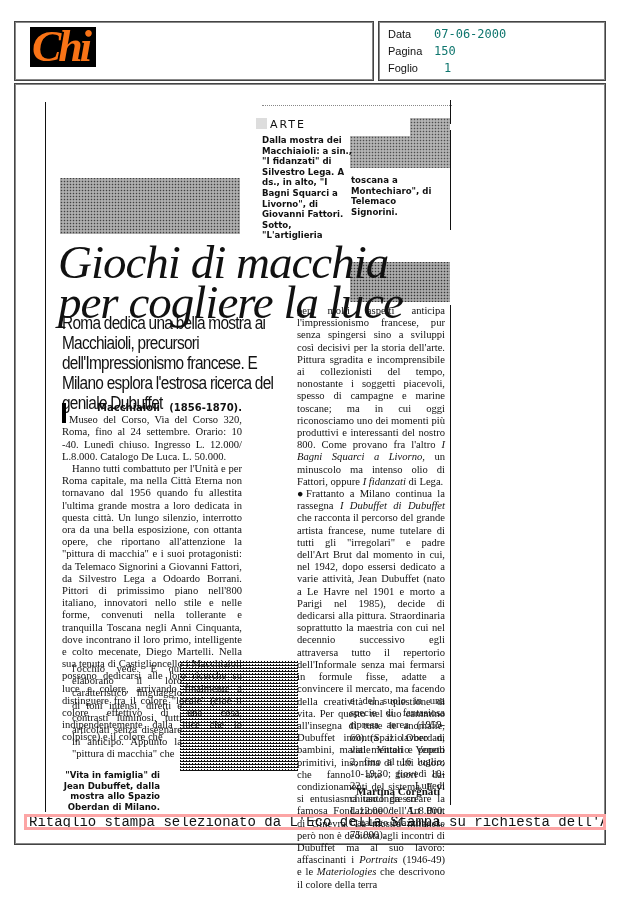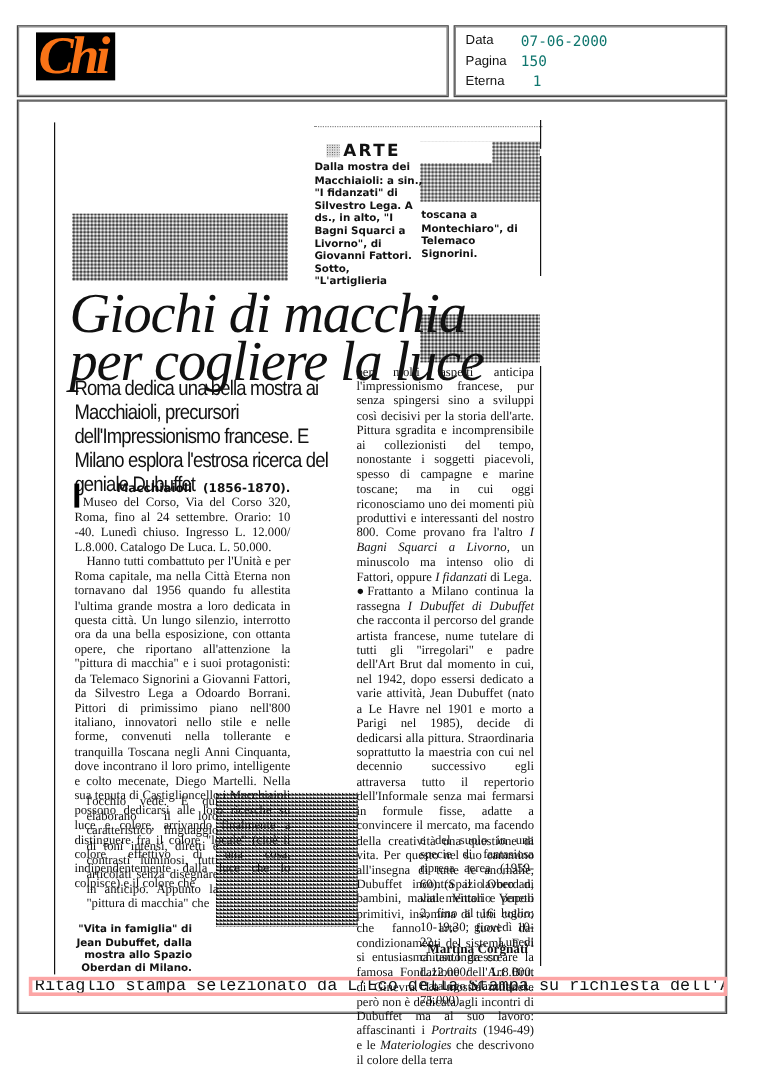--- a/index.html
+++ b/index.html
@@ -21,21 +21,21 @@
       background-image:radial-gradient(#222 28%,transparent 30%),radial-gradient(#eee 28%,transparent 30%);
       background-size:3px 3px,3px 3px;background-position:0 0,1.5px 1.5px;}
     .photo1{left:60px;top:150px;width:180px;height:84px;opacity:.85;}
     .photo1 .sky{position:absolute;left:0;top:0;width:100%;height:28px;background:#fff;}
     .photo2{left:350px;top:118px;width:100px;height:50px;opacity:.8;}
     .photo2 .sky{position:absolute;left:0;top:0;width:60%;height:18px;background:#fff;}
     .photo3{left:350px;top:240px;width:100px;height:62px;opacity:.9;}
     .photo3 .sky{position:absolute;left:0;top:0;width:100%;height:22px;background:#fff;}
     .photo4{left:180px;top:660px;width:118px;height:112px;background-color:#555;
       background-image:repeating-linear-gradient(35deg,#111 0 2px,#fff 2px 4px),repeating-linear-gradient(-50deg,rgba(0,0,0,.5) 0 3px,transparent 3px 6px);}
-    .section-tag{position:absolute;left:272px;top:118px;font-family:"DejaVu Sans",sans-serif;font-weight:bold;font-size:14px;letter-spacing:2px;}
+    .section-tag{position:absolute;left:256px;top:118px;font-family:"DejaVu Sans",sans-serif;font-weight:normal;font-size:11px;letter-spacing:2px;}
     .section-tag .sq{display:inline-block;width:11px;height:11px;margin-right:3px;vertical-align:-1px;
       background-image:radial-gradient(#333 35%,#ddd 40%);background-size:2px 2px;}
     .caption{position:absolute;font-family:"DejaVu Sans",sans-serif;font-weight:bold;font-size:8.6px;line-height:10.6px;color:#111;}
     .cap1{left:262px;top:135px;width:92px;}
     .cap2{left:351px;top:175px;width:90px;}
     .cap3{left:62px;top:770px;width:98px;text-align:right;}
     .headline{position:absolute;left:58px;top:242px;font-family:"Liberation Serif",serif;font-style:italic;
       font-size:47px;line-height:40px;letter-spacing:-1px;color:#111;white-space:nowrap;}
     .subhead{position:absolute;left:62px;top:313px;width:220px;font-family:"Liberation Sans",sans-serif;
       font-size:17.5px;line-height:20px;letter-spacing:-0.8px;color:#111;transform:scaleX(.88);transform-origin:left top;width:250px;}
@@ -64,21 +64,21 @@
 <div class="meta">
   <div class="meta-row">
     <span class="meta-label">Data</span>
     <span class="meta-val">07-06-2000</span>
   </div>
   <div class="meta-row">
     <span class="meta-label">Pagina</span>
     <span class="meta-val">150</span>
   </div>
   <div class="meta-row">
-    <span class="meta-label">Eterna</span>
+    <span class="meta-label">Foglio</span>
     <span class="meta-val indent">1</span>
   </div>
 </div>
 
 <div class="frame main"></div>
 
 <div class="dotted-top"></div>
 <div class="vrule" style="left:45px;top:102px;height:710px;"></div>
 <div class="vrule" style="left:450px;top:100px;height:24px;"></div>
 <div class="vrule" style="left:450px;top:130px;height:100px;"></div>

